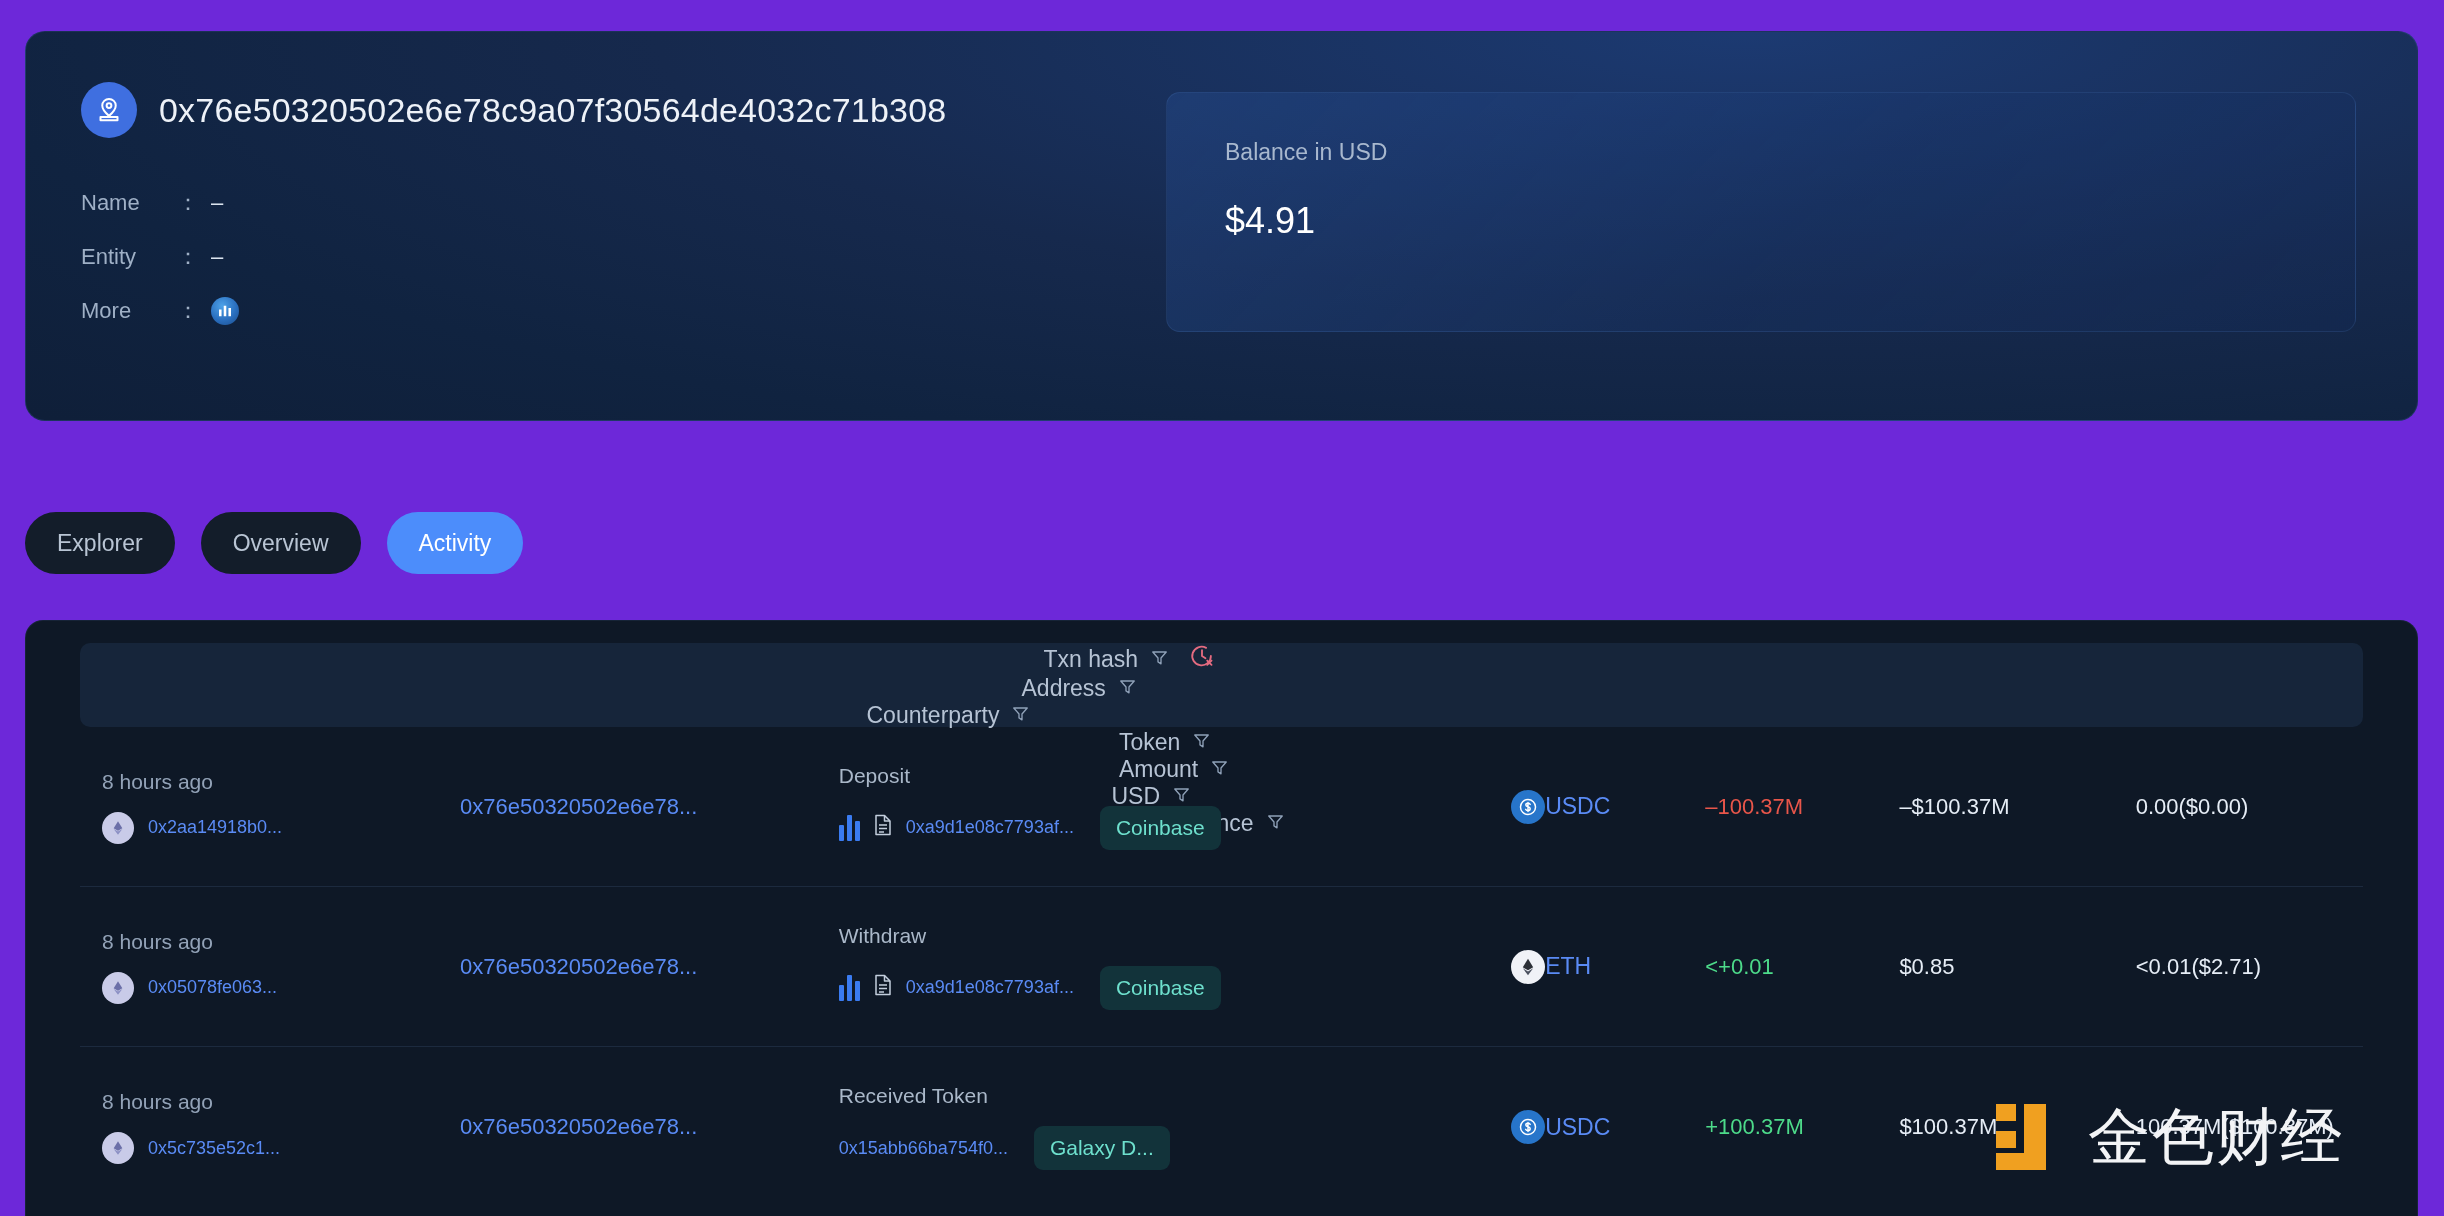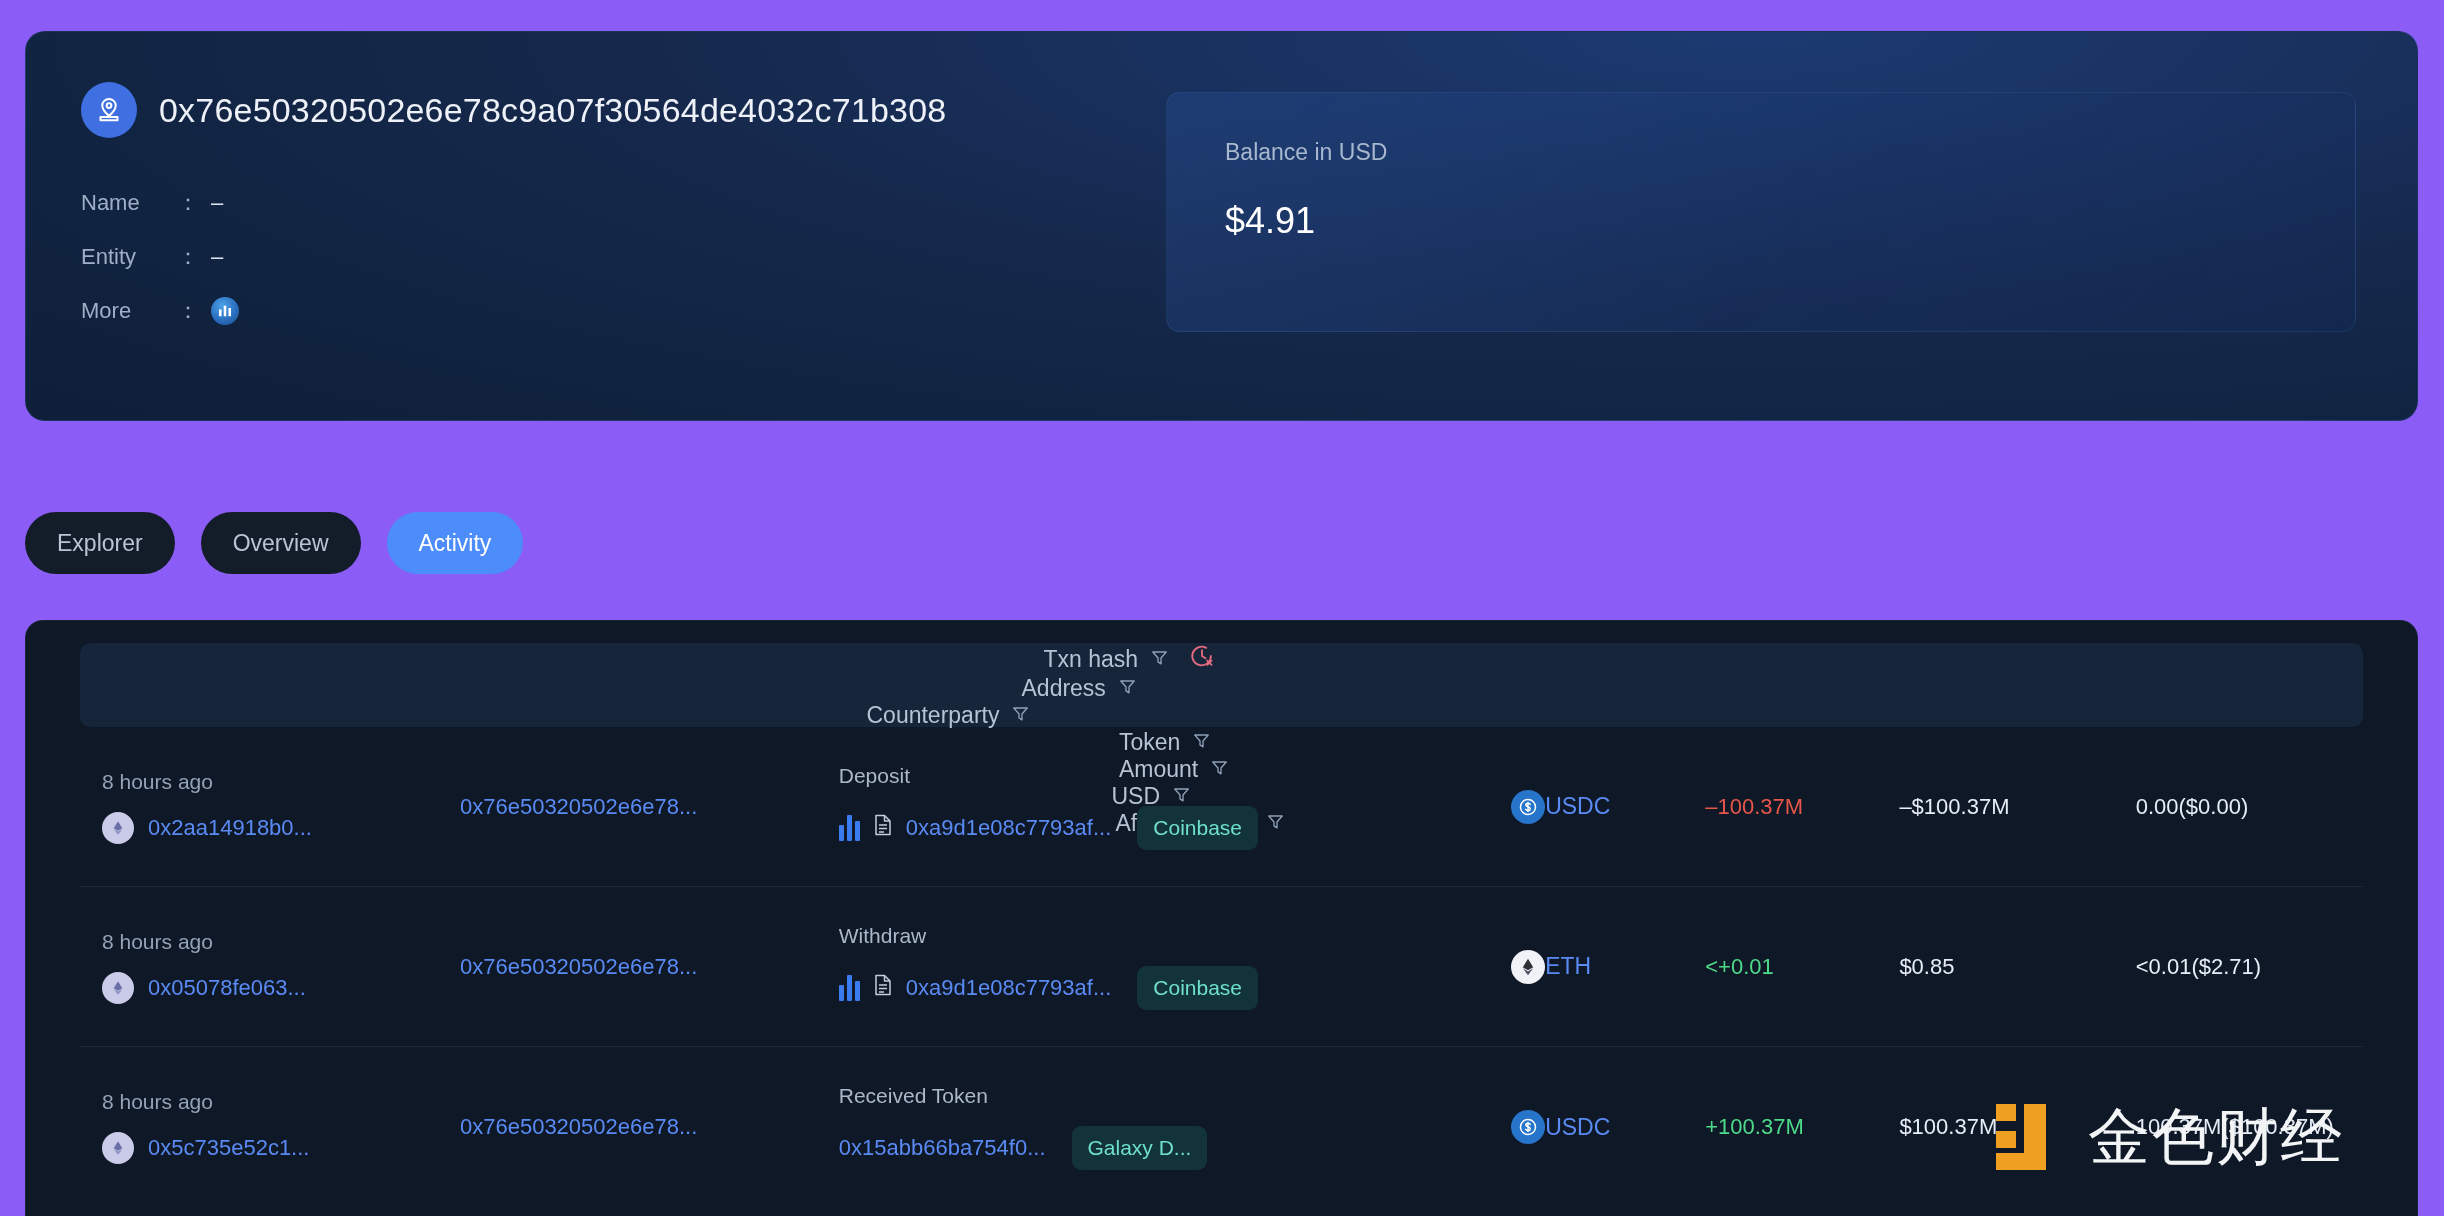--- a/index.html
+++ b/index.html
@@ -2,21 +2,21 @@
 <html><head>
 <meta charset="utf-8">
 <style>
   * { box-sizing: border-box; margin: 0; padding: 0; }
   html, body {
     width: 2444px; height: 1216px;
     background: #0b1119;
     font-family: "Liberation Sans", sans-serif;
     overflow: hidden;
   }
-  .page { position: relative; width: 2444px; height: 1216px; background: #8b5cf6; }
+  .page { position: relative; width: 2444px; height: 1216px; background: #6d28d9; }
 
   
   .profile-card {
     position: absolute; left: 25px; top: 31px;
     width: 2393px; height: 390px;
     border-radius: 20px;
     background:
       radial-gradient(120% 180% at 72% 0%, #1c3a72 0%, #16294d 38%, #102340 62%, #0e1b32 100%);
     border: 1px solid rgba(70,110,180,0.22);
     overflow: hidden;
@@ -111,21 +111,21 @@
   .cell.c-hash, .cell.c-addr, .cell.c-cpty, .cell.c-token,
   .cell.c-amount, .cell.c-usd, .cell.c-after { display: block; }
 
   .time { font-size: 21px; color: #93a3b8; margin-bottom: 18px; }
   .hash-line { display: flex; align-items: center; gap: 14px; }
   .eth-badge {
     width: 32px; height: 32px; border-radius: 50%;
     background: #c9cbe8; display: flex; align-items: center; justify-content: center;
     flex: 0 0 auto;
   }
-  .link { color: #5a8bf5; font-size: 22px; white-space: nowrap; cursor: pointer; }
+  .link { color: #5a8bf5; font-size: 18px; white-space: nowrap; cursor: pointer; }
   .addr-cell { color: #5a8bf5; font-size: 22px; white-space: nowrap; cursor: pointer; }
 
   .cp-type { font-size: 21px; color: #aab8c9; margin-bottom: 18px; }
   .cp-line { display: flex; align-items: center; gap: 12px; }
   .bars { display: flex; align-items: flex-end; gap: 3px; height: 26px; flex: 0 0 auto; }
   .bars i { display: block; width: 5px; background: #3a7bf0; border-radius: 1px; }
   .bars i:nth-child(1) { height: 16px; }
   .bars i:nth-child(2) { height: 26px; }
   .bars i:nth-child(3) { height: 20px; }
   .doc-icon { flex: 0 0 auto; }

